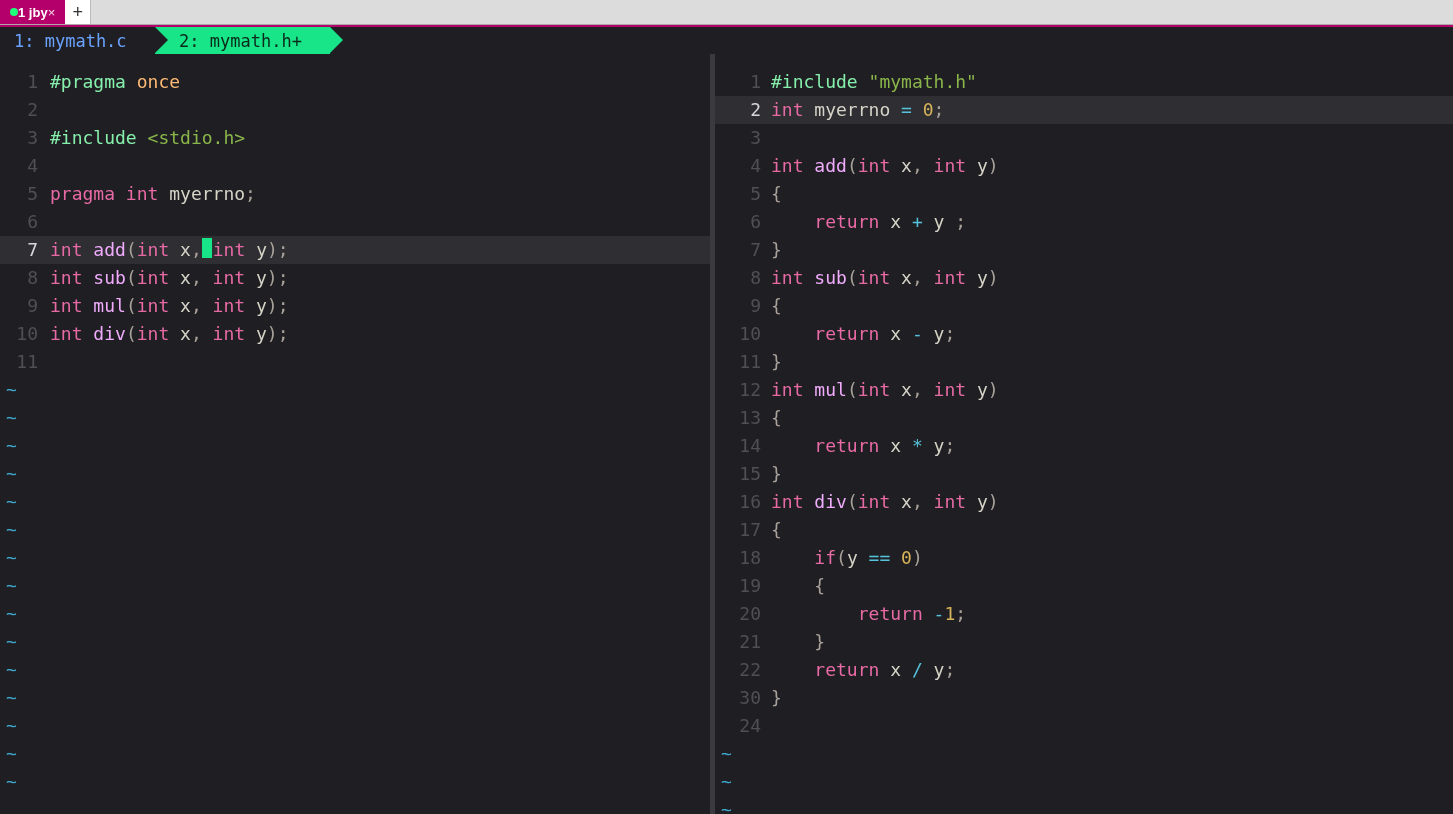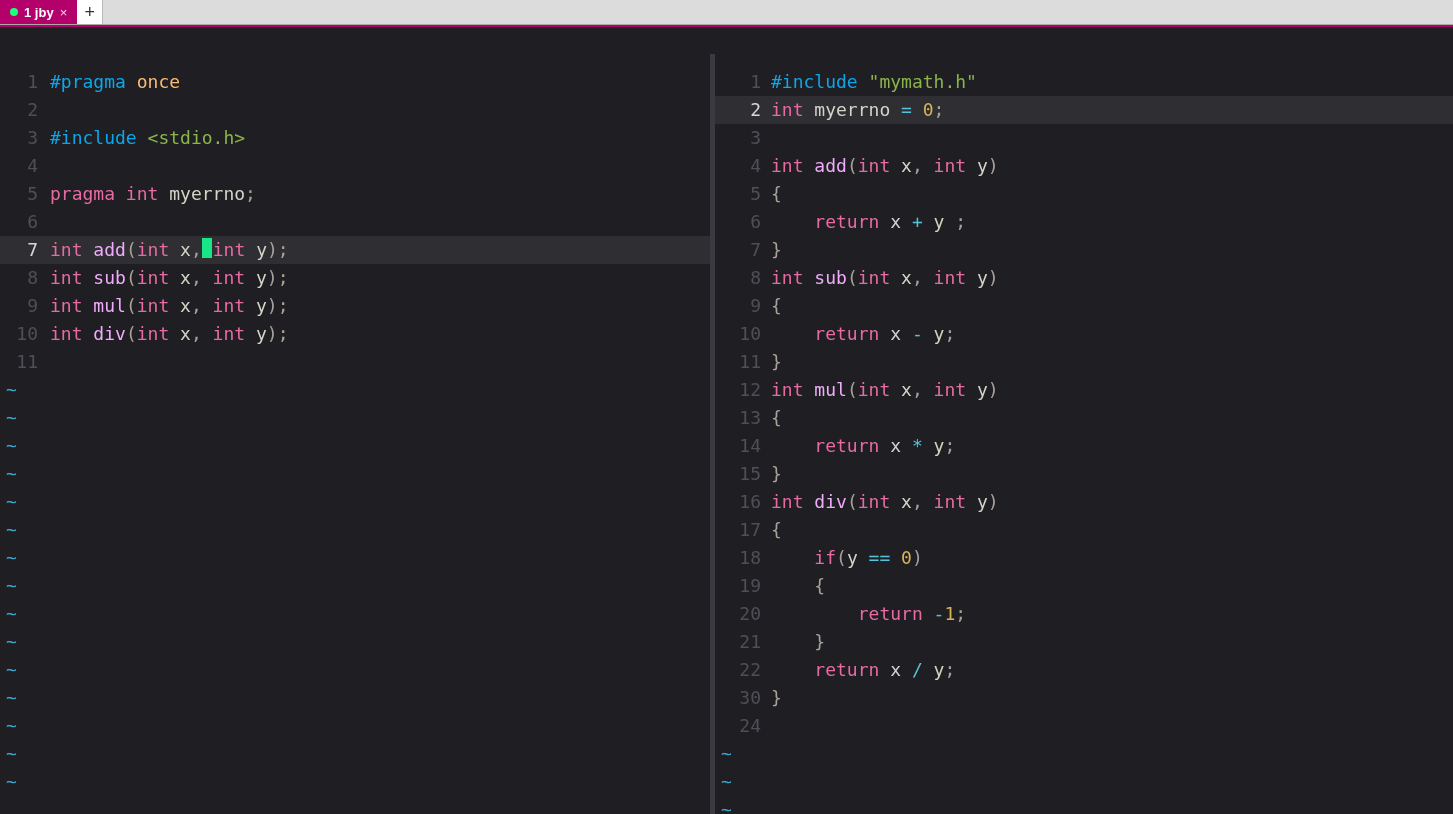--- a/index.html
+++ b/index.html
@@ -1,18 +1,18 @@
 <!DOCTYPE html>
 <html><head>
 <meta charset="utf-8">
 <style>
   * { margin:0; padding:0; box-sizing:border-box; }
   html,body { width:1453px; height:814px; overflow:hidden; font-family:"DejaVu Sans Mono","Menlo","Consolas",monospace; font-size:18px; background:#dcdcdc; }
   .app-tabbar { height:25px; background:#dcdcdc; display:flex; align-items:stretch; border-bottom:1px solid #aaa; }
-  .app-tab { display:flex; align-items:center; gap:6px; padding:0 10px; font-family:sans-serif; font-size:13px; }
+  .app-tab { display:flex; align-items:center; padding:0 10px; font-family:sans-serif; font-size:13px; }
   .app-tab.active { background:#b3006b; color:#fff; font-weight:bold; }
   .app-tab.active .dot { width:8px; height:8px; border-radius:50%; background:#1eff7a; display:inline-block; }
   .app-tab .close { font-weight:normal; opacity:.85; }
   .app-newtab { width:26px; background:#fff; display:flex; align-items:center; justify-content:center; color:#333; border-right:1px solid #bbb; font-family:sans-serif;}
   .editor { position:relative; width:1453px; height:789px; background:#1f1f23; color:#ccc; }
   .topaccent { position:absolute; top:0; left:0; right:0; height:2px; background:linear-gradient(#b3006b,#b3006b); }
   .bufline { position:absolute; top:2px; left:0; right:0; height:27px; background:#1f1f23; display:flex; align-items:stretch; font-size:17px; }
   .buf-seg { position:relative; display:flex; align-items:center; padding:0 18px 0 14px; white-space:pre; }
   .buf-seg.first { background:#1f1f23; color:#6aa3ff; }
   .buf-seg.second { background:#17e587; color:#0a2a1a; font-weight:500; }
@@ -35,21 +35,21 @@
   .line { height:28px; line-height:28px; white-space:pre; }
   .ln { height:28px; line-height:28px; text-align:right; padding-right:8px; color:#4f4f56; }
   .tilde { height:28px; line-height:28px; padding-left:4px; color:#3fa7cf; }
   .hl-row { position:absolute; left:0; height:28px; background:#2e2e33; }
   .pane-left .hl-row { right:0; }
   .pane-right .hl-row { right:0; }
   .ln-active { color:#d6d6dc !important; }
   .cursor { display:inline-block; width:10px; height:20px; background:#17e587; vertical-align:-2px; margin-right:1px;}
   
   .c-kw    { color:#e86aa5; } 
-  .c-pp    { color:#0ea5e9; } 
+  .c-pp    { color:#86efac; } 
   .c-ppw   { color:#fdba74; } 
   .c-inc   { color:#8ab54a; } 
   .c-fn    { color:#f0abfc; } 
   .c-id    { color:#d6d3c7; } 
   .c-num   { color:#d7b35a; } 
   .c-punc  { color:#a9a099; } 
   .c-op    { color:#55c3dc; } 
   .pane-right .gutter { width:52px; }
   .pane-right .codecol { left:56px; }
   .pane-right .ln { padding-right:6px; }
@@ -64,20 +64,28 @@
     <span class="close">×</span>
   </div>
   <div class="app-newtab">
     <span>+</span>
   </div>
 </div>
 
 <div class="editor">
   <div class="topaccent"></div>
 
+  <div class="bufline">
+    <div class="buf-seg first">
+      <span>1: mymath.c </span>
+    </div>
+    <div class="buf-seg second">
+      <span> 2: mymath.h+ </span>
+    </div>
+  </div>
 
   <div class="panes">
     <div class="pane pane-left" id="pane-left">
         <div class="hl-row" style="top: 182px;"></div>
         <div class="gutter" style="top: 14px;">
           <div class="ln">1</div>
           <div class="ln">2</div>
           <div class="ln">3</div>
           <div class="ln">4</div>
           <div class="ln">5</div>

